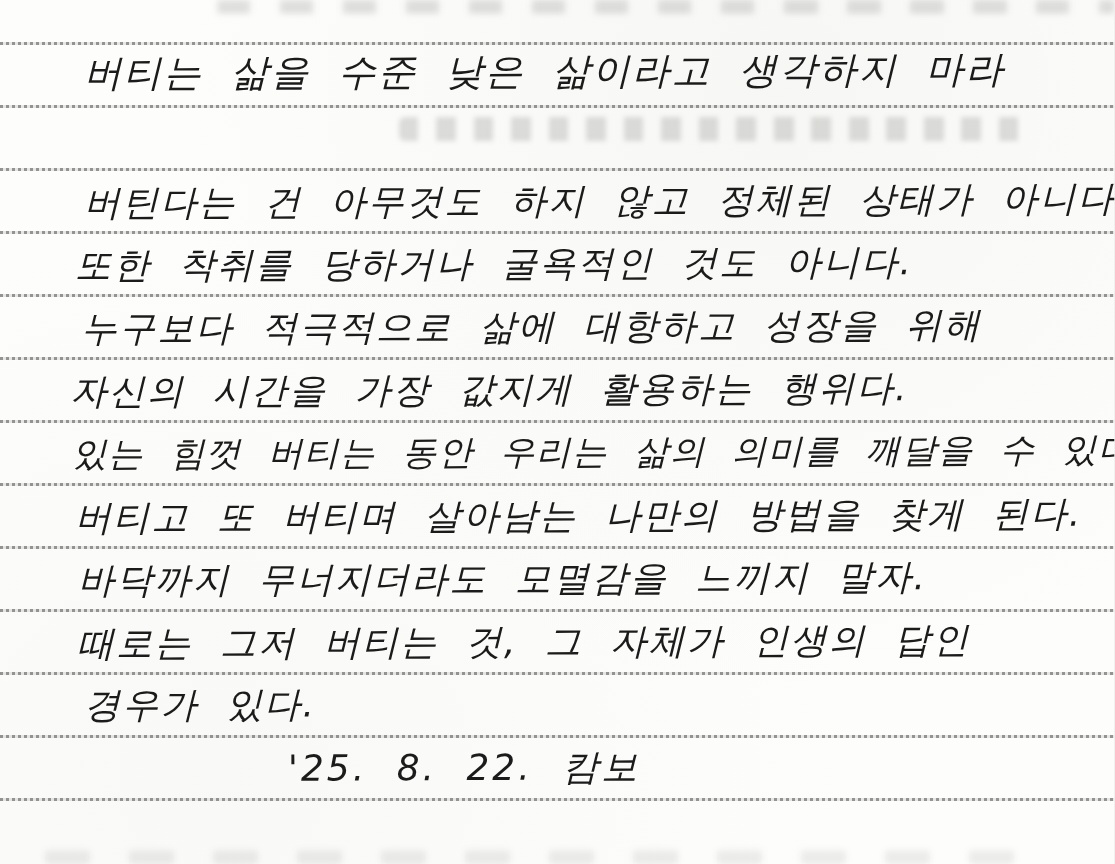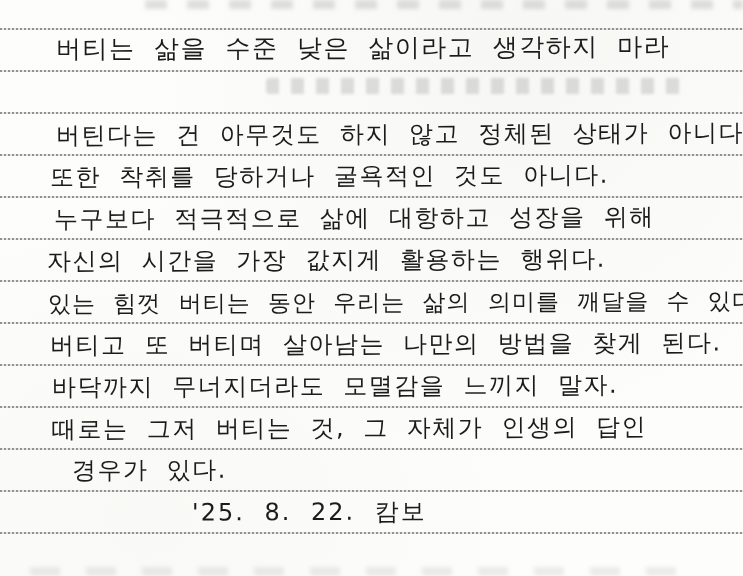--- a/index.html
+++ b/index.html
@@ -5,20 +5,21 @@
   html,body{margin:0;padding:0;background:#e8e8e5;}
   .paper{
     position:relative;
     width:743px;height:576px;
     background:#fdfdfb;
     background-image:
       radial-gradient(ellipse at 70% 10%, rgba(200,200,195,0.12), transparent 55%),
       radial-gradient(ellipse at 20% 90%, rgba(210,210,205,0.10), transparent 50%);
     overflow:hidden;
     font-family:"DejaVu Sans", sans-serif;
+    font-style:italic;
   }
   
   .rule{
     position:absolute;left:0;right:0;height:2px;
     background:repeating-linear-gradient(90deg,
       rgba(112,112,112,0.75) 0 2px,
       rgba(178,178,178,0.30) 2px 4px);
   }
   .r0{top:28px;}  .r1{top:70px;}  .r2{top:112px;} .r3{top:154px;}
   .r4{top:196px;} .r5{top:238px;} .r6{top:280px;} .r7{top:322px;}
@@ -34,21 +35,21 @@
   }
   .t  {top:26px; left:56px; font-size:25px;}
   .l0 {top:112px;left:56px;}
   .l1 {top:154px;left:50px;}
   .l2 {top:196px;left:54px;}
   .l3 {top:238px;left:47px;}
   .l4 {top:280px;left:48px;font-size:23px;letter-spacing:1px;}
   .l5 {top:322px;left:50px;}
   .l6 {top:364px;left:52px;}
   .l7 {top:406px;left:52px;}
-  .l8 {top:448px;left:56px;margin-left:16px;}
+  .l8 {top:448px;left:56px;}
   .sig{top:490px;left:192px;letter-spacing:2px;word-spacing:10px;}
   
   .smudge-top{
     position:absolute;top:0;left:145px;width:598px;height:9px;
     background:repeating-linear-gradient(90deg,
       rgba(70,70,70,0.16) 0 22px, transparent 22px 42px);
     filter:blur(2px);
   }
   .bleed-mid{
     position:absolute;top:78px;left:266px;width:420px;height:16px;

